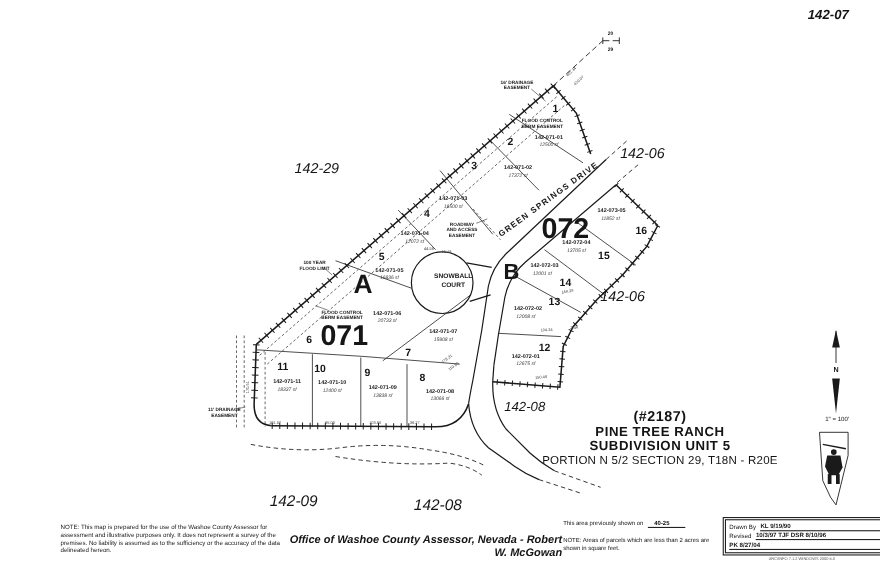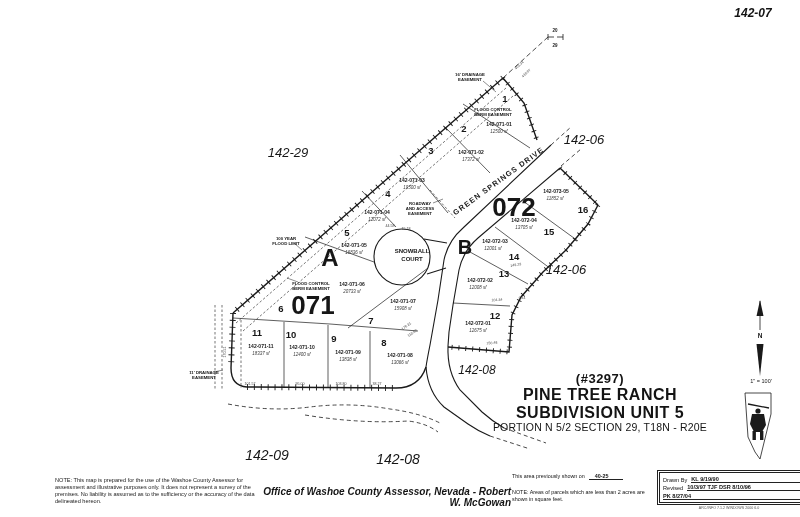--- a/index.html
+++ b/index.html
@@ -8,21 +8,21 @@
     background:#ffffff;color:#141414;
     font-family:"Liberation Sans", sans-serif;
     -webkit-font-smoothing:antialiased;
   }
   .abs{position:absolute;}
   #sheet-number{left:718px;top:6px;width:70px;font-size:12px;font-style:italic;font-weight:600;text-align:center;}
   #map-svg{left:0;top:0;}
   
   #title-block{left:468px;top:372px;width:264px;text-align:center;line-height:1.1;}
   #title-block .map-id{font-size:13px;font-weight:bold;letter-spacing:.5px;}
-  #title-block .t1,#title-block .t2{font-size:16px;font-weight:bold;letter-spacing:.5px;}
+  #title-block .t1,#title-block .t2{font-size:12px;font-weight:bold;letter-spacing:.5px;}
   #title-block .t3{font-size:10.5px;letter-spacing:.2px;margin-top:1px;}
   
   #disclaimer{left:55px;top:477px;width:208px;font-size:5.6px;line-height:1.25;color:#222;}
   #office-line{left:255px;top:486px;width:256px;text-align:right;font-size:10px;font-style:italic;font-weight:bold;}
   #prev-shown{left:512px;top:473px;width:150px;font-size:5.4px;}
   #prev-shown .val{border-bottom:.8px solid #222;padding:0 14px 0 6px;margin-left:4px;font-weight:bold;}
   #areas-note{left:512px;top:489px;width:138px;font-size:5.4px;line-height:1.25;}
   #revision-box{left:659px;top:472px;width:138px;border:1px solid #222;outline:1px solid #222;outline-offset:1px;background:#fff;font-size:5.6px;padding:1px 3px 2px 3px;}
   #revision-box .row{display:flex;align-items:flex-end;margin-top:1.5px;}
   #revision-box .lbl{white-space:nowrap;margin-right:4px;}
@@ -227,21 +227,21 @@
       <text x="516" y="266" font-size="3.6" text-anchor="middle" fill="#444" transform="rotate(-10 516 266)">149.29</text>
       <text x="492" y="344" font-size="3.6" text-anchor="middle" fill="#444" transform="rotate(-5 492 344)">150.48</text>
       <text x="555" y="32" font-size="4.5" text-anchor="middle" fill="#161616" font-weight="bold">20</text>
       <text x="555" y="46.5" font-size="4.5" text-anchor="middle" fill="#161616" font-weight="bold">29</text>
       <text x="761" y="383" font-size="5.5" text-anchor="middle" fill="#161616">1" = 100'</text>
       <text x="760" y="338" font-size="6.5" text-anchor="middle" fill="#161616" font-weight="bold">N</text>
     </g>
 </svg>
 
 <div class="abs" id="title-block">
-  <div class="map-id">(#3297)</div>
+  <div class="map-id">(#2187)</div>
   <div class="t1">PINE TREE RANCH</div>
   <div class="t2">SUBDIVISION UNIT 5</div>
   <div class="t3">PORTION N 5/2 SECTION 29, T18N - R20E</div>
 </div>
 
 <div class="abs" id="disclaimer">NOTE: This map is prepared for the use of the Washoe County Assessor for assessment and illustrative purposes only.  It does not represent a survey of the premises.  No liability is assumed as to the sufficiency or the accuracy of the data delineated hereon.</div>
 
 <div class="abs" id="office-line">Office of Washoe County Assessor, Nevada - Robert W. McGowan</div>
 
 <div class="abs" id="prev-shown">

